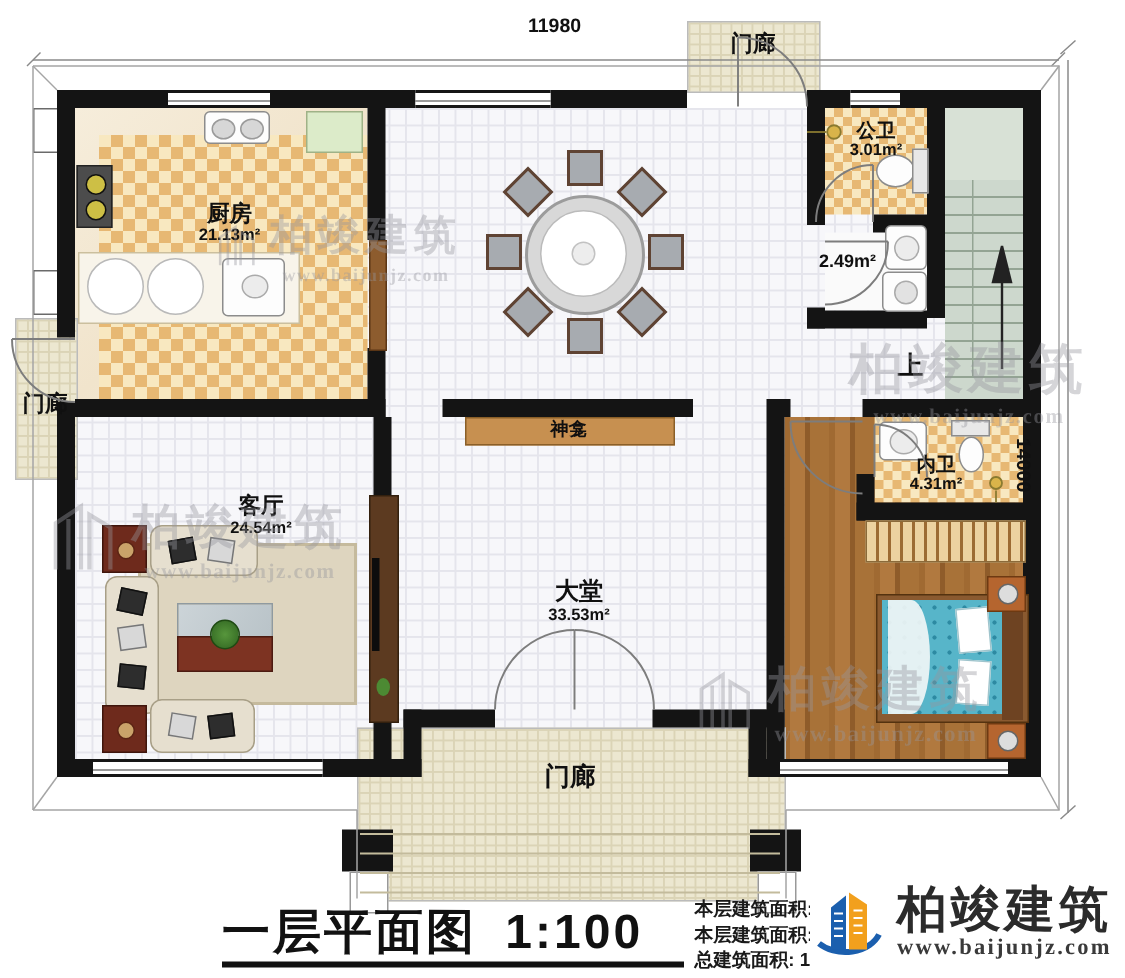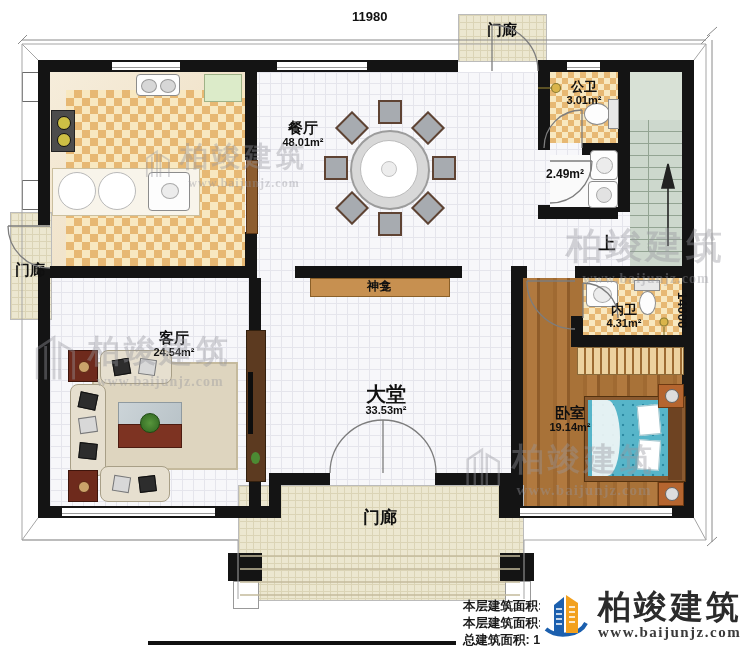--- a/index.html
+++ b/index.html
@@ -207,42 +207,38 @@
   <div class="furn oval" style="left:140px;top:413px;width:18px;height:18px;background:radial-gradient(#57963c,#2f6420);border:1px solid #1f4a13;z-index:5;"></div>
   <div class="furn" style="left:246px;top:330px;width:18px;height:150px;background:#5c3a20;border:1px solid #33200e;"></div>
   <div class="furn" style="left:248px;top:372px;width:5px;height:62px;background:#0d0d0d;"></div>
   <div class="furn oval" style="left:251px;top:452px;width:9px;height:12px;background:#4c8a33;"></div>
 
   <div class="col-black" style="left:228px;top:553px;width:34px;height:28px;"></div>
   <div class="col-white" style="left:233px;top:581px;width:24px;height:26px;"></div>
   <div class="col-black" style="left:500px;top:553px;width:34px;height:28px;"></div>
   <div class="col-white" style="left:505px;top:581px;width:24px;height:26px;"></div>
 
-  <div class="lbl" style="left:255px;top:120px;width:96px;">
-    <span class="nm">餐厅</span>
-    <span class="ar">48.01m²</span>
+  <div class="lbl" style="left:93px;top:135px;width:120px;">
+    <span class="nm">厨房</span>
+    <span class="ar">21.13m²</span>
   </div>
   <div class="lbl lbl-sm" style="left:552px;top:80px;width:64px;">
     <span class="nm">公卫</span>
     <span class="ar">3.01m²</span>
   </div>
   <div class="lbl" style="left:540px;top:168px;width:50px;">
     <span class="ar" style="font-size:12px;">2.49m²</span>
   </div>
   <div class="lbl" style="left:124px;top:330px;width:100px;">
     <span class="nm">客厅</span>
     <span class="ar">24.54m²</span>
   </div>
   <div class="lbl" style="left:336px;top:385px;width:100px;">
-    <span class="nm" style="font-size:20px;line-height:19px;">大堂</span>
+    <span class="nm" style="font-size:16px;line-height:19px;">大堂</span>
     <span class="ar">33.53m²</span>
-  </div>
-  <div class="lbl" style="left:522px;top:405px;width:96px;">
-    <span class="nm">卧室</span>
-    <span class="ar">19.14m²</span>
   </div>
   <div class="lbl lbl-sm" style="left:592px;top:303px;width:64px;">
     <span class="nm">内卫</span>
     <span class="ar">4.31m²</span>
   </div>
   <div class="lbl" style="left:460px;top:22px;width:84px;">
     <span class="nm">门廊</span>
   </div>
   <div class="lbl" style="left:11px;top:262px;width:38px;">
     <span class="nm">门廊</span>
@@ -339,20 +335,24 @@
   <div class="wm" style="left:458px;top:438px;">
     <svg width="48" height="52" viewBox="0 0 40 40">
         <path d="M8 34 V12 L20 4 V34 M14 34 V10 M24 34 V8 L34 14 V34" fill="none" stroke="rgba(150,150,158,0.4)" stroke-width="2"></path>
       </svg>
     <div class="wm-col">
       <span class="wm-txt" style="font-size:32px;">柏竣建筑</span>
       <span class="wm-site" style="font-size:15px;">www.baijunjz.com</span>
     </div>
   </div>
 
+  <div class="title-blk" style="left:148px;top:600px;font-size:32px;letter-spacing:2px;">
+    <span>一层平面图</span>
+    <span style="margin-left:8px;">1:100</span>
+  </div>
   <div class="abs" style="left:148px;top:641px;width:308px;height:4px;background:#111;z-index:8;"></div>
   <div class="stats" style="left:463px;top:598px;">
     <div>
       <span>本层建筑面积:</span>
       <span>189.81m²</span>
       <span style="margin-left:10px;">层高:</span>
       <span>4.2m</span>
     </div>
     <div>
       <span>本层建筑面积:</span>

